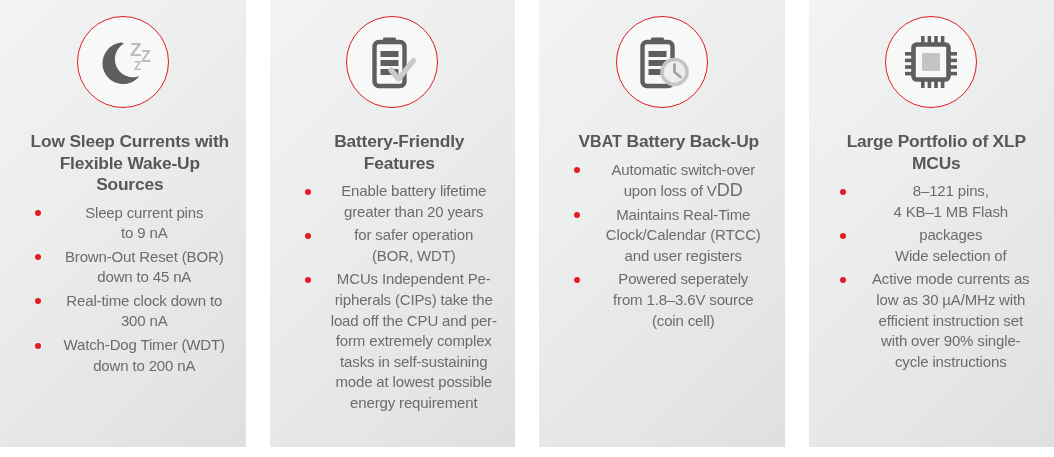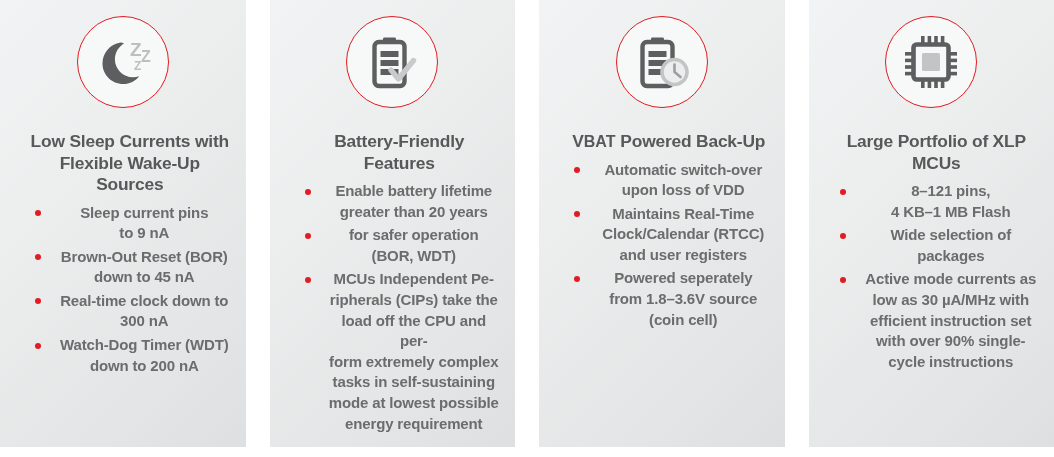--- a/index.html
+++ b/index.html
@@ -66,21 +66,20 @@
   }
   .card-title .sub {
     font-size: 16px;
     vertical-align: baseline;
     letter-spacing: 0.1px;
   }
   ul.bullets {
     margin: 0;
     padding: 0;
     list-style: none;
-    font-weight: bold;
   }
   ul.bullets li {
     position: relative;
     padding-left: 29px;
     margin-bottom: 3px;
     font-size: 15px;
     line-height: 20.6px;
     color: #6b6c6e;
     letter-spacing: -0.15px;
   }
@@ -88,21 +87,21 @@
     position: absolute;
     left: 7px;
     top: 7.5px;
     width: 6px;
     height: 6px;
     border-radius: 50%;
     background: #e31b23;
   }
   .bl { display: block; }
   .bl .sub {
-    font-size: 15px;
+    font-size: 18px;
     letter-spacing: 0.1px;
   }
   
   .card.c4 .body { left: 24px; }
 </style>
 </head>
 <body>
 
 <div id="board">
 
@@ -198,21 +197,21 @@
             <rect x="17.5" y="19" width="18" height="6" fill="#5e5e60"></rect>
             <rect x="17.5" y="28" width="18" height="6" fill="#5e5e60"></rect>
             <rect x="17.5" y="37" width="18" height="6" fill="#5e5e60"></rect>
             <circle cx="43.5" cy="40" r="12.5" fill="#eceded" stroke="#c3c4c6" stroke-width="3.6"></circle>
             <path d="M43.5 32.5 L43.5 40 L49.5 45" fill="none" stroke="#9d9ea0" stroke-width="2.6" stroke-linecap="round"></path>
           </svg>
         </span>
       </div>
     </div>
     <div class="body">
-      <h2 class="card-title"><span>V</span><span class="sub">BAT</span><span> Powered Back-Up</span></h2>
+      <h2 class="card-title"><span>V</span><span class="sub">BAT</span><span> Battery Back-Up</span></h2>
       <ul class="bullets">
           <li>
             <span class="dot"></span>
             <span class="bl">Automatic switch-over</span>
             <span class="bl"><span>upon loss of V</span><span class="sub">DD</span></span>
           </li>
           <li>
             <span class="dot"></span>
             <span class="bl">Maintains Real-Time</span>
             <span class="bl">Clock/Calendar (RTCC)</span>
@@ -260,22 +259,22 @@
     <div class="body">
       <h2 class="card-title"><span>Large Portfolio of XLP MCUs</span></h2>
       <ul class="bullets">
           <li>
             <span class="dot"></span>
             <span class="bl">8–121 pins,</span>
             <span class="bl">4 KB–1 MB Flash</span>
           </li>
           <li>
             <span class="dot"></span>
+            <span class="bl">packages</span>
             <span class="bl">Wide selection of</span>
-            <span class="bl">packages</span>
           </li>
           <li>
             <span class="dot"></span>
             <span class="bl">Active mode currents as</span>
             <span class="bl">low as 30 µA/MHz with</span>
             <span class="bl">efficient instruction set</span>
             <span class="bl">with over 90% single-</span>
             <span class="bl">cycle instructions</span>
           </li>
         </ul>

